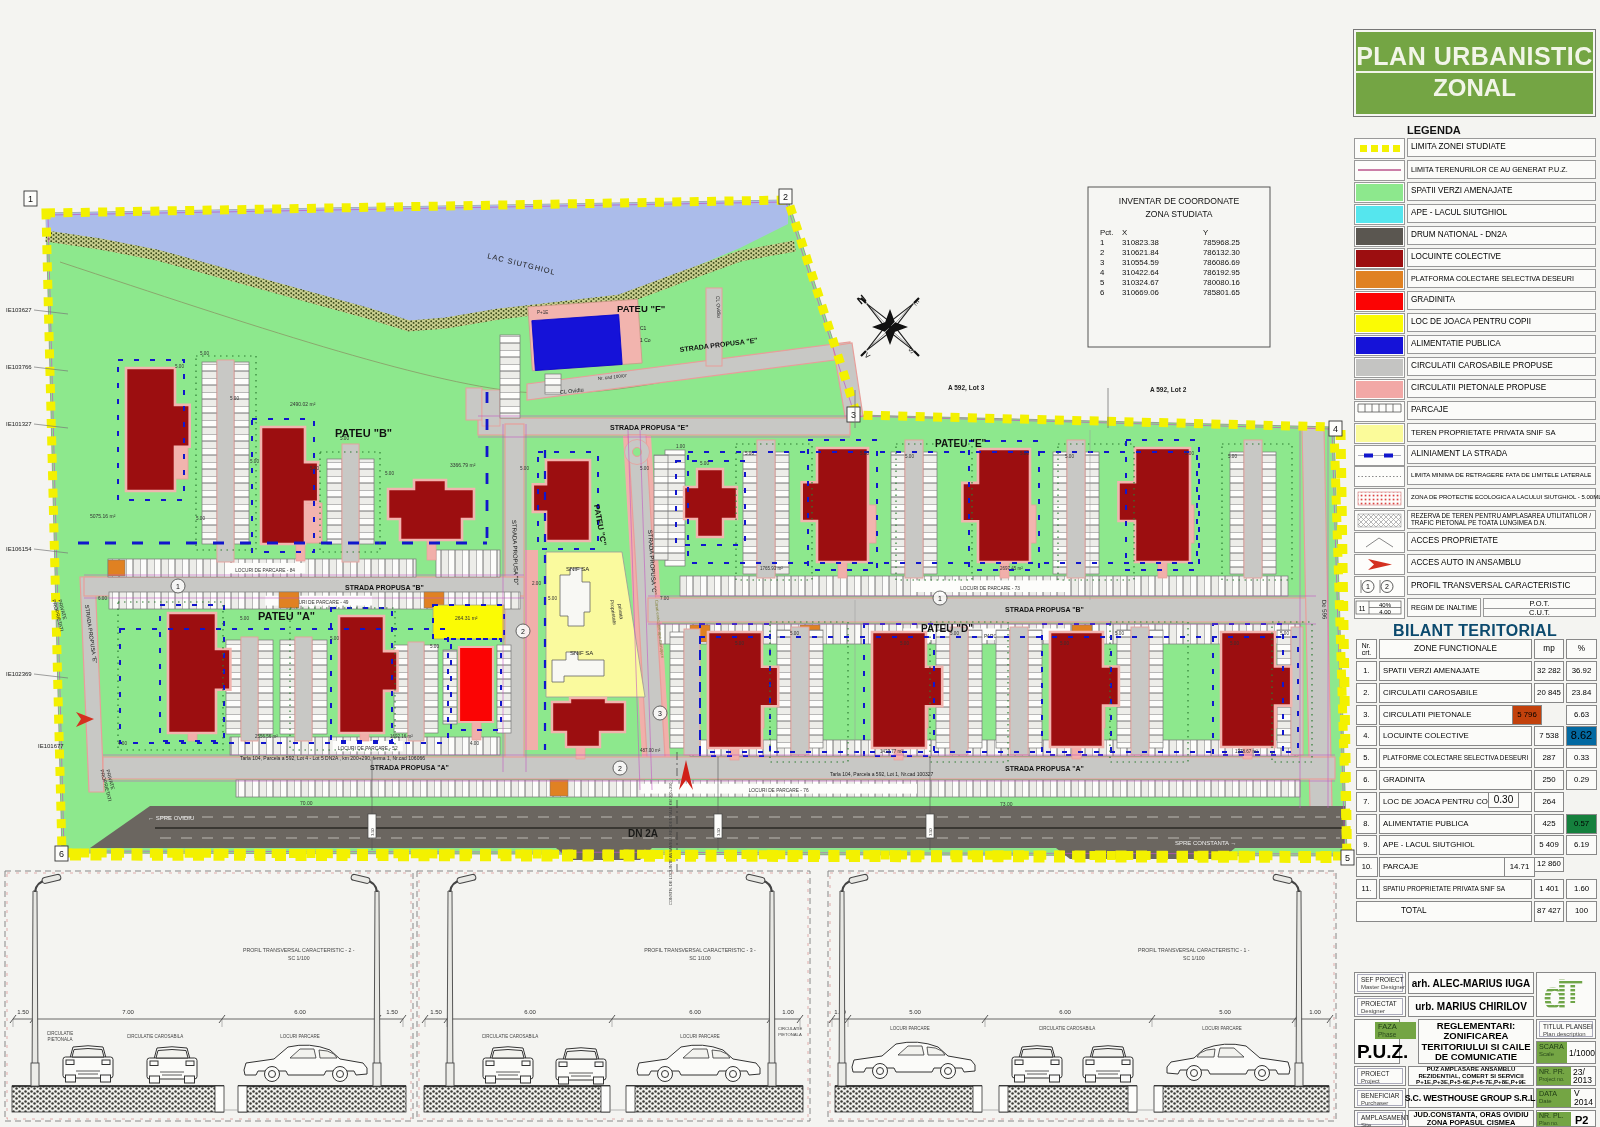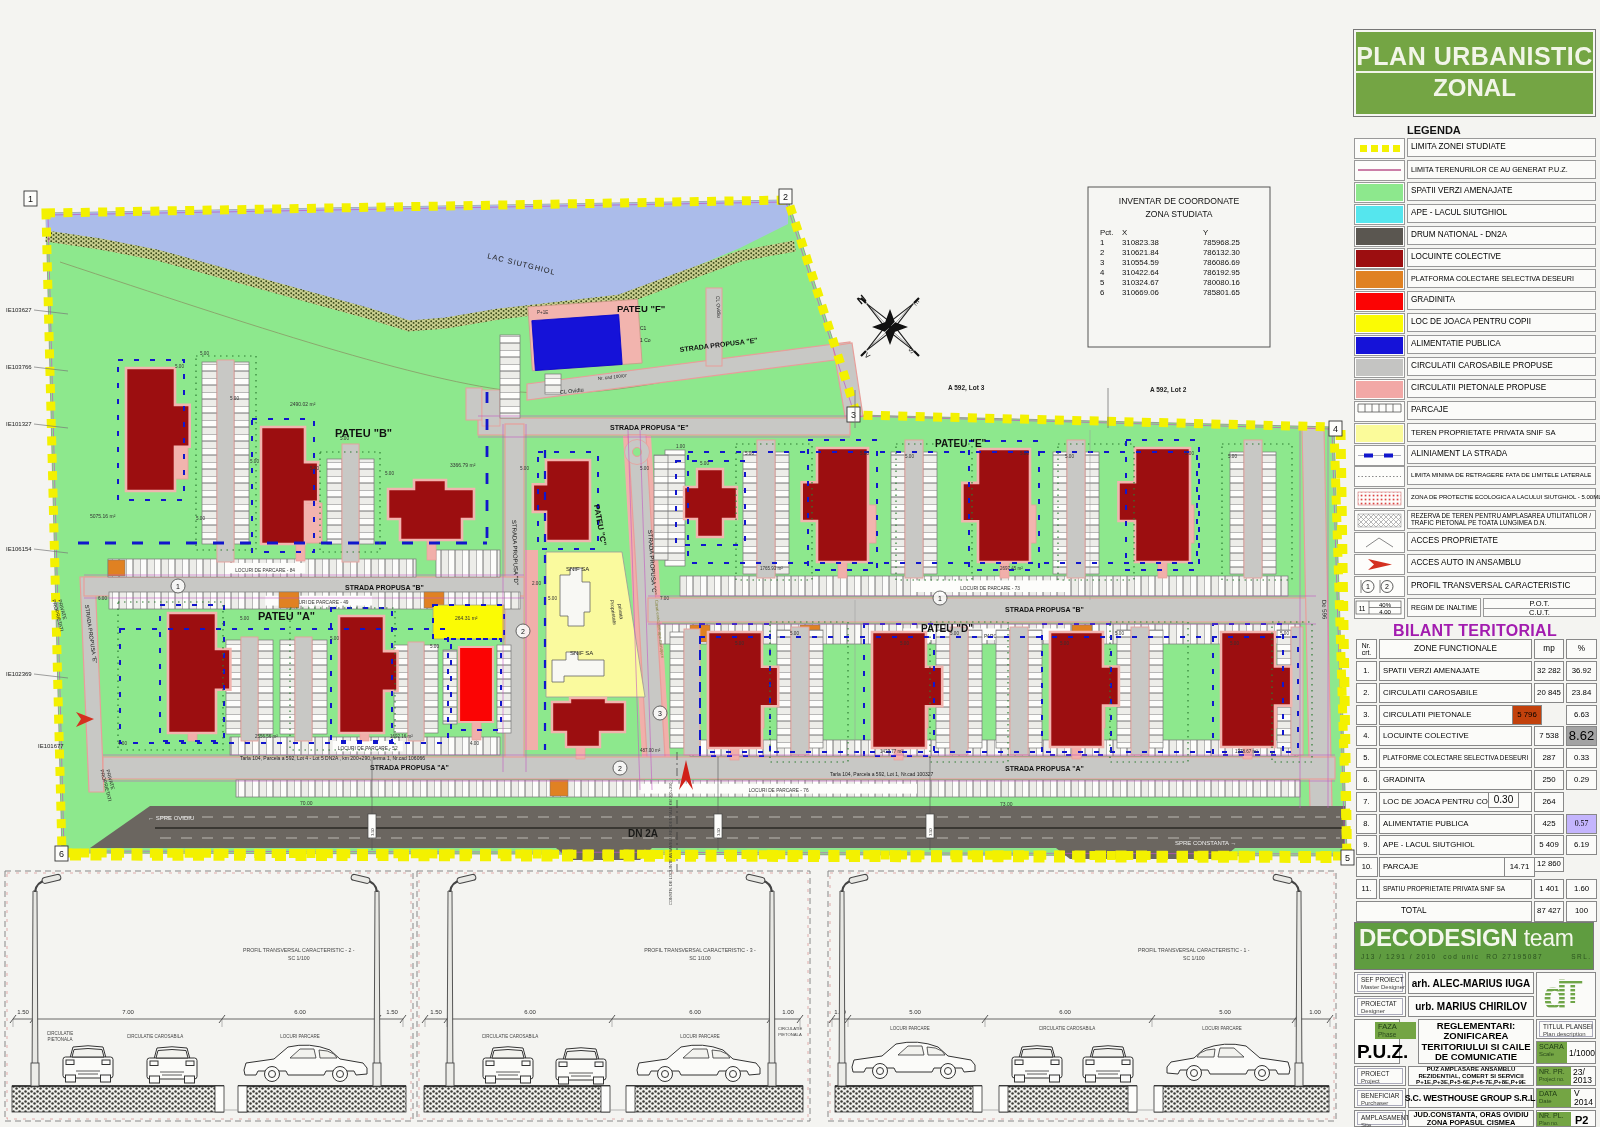--- a/index.html
+++ b/index.html
@@ -734,76 +734,72 @@
         <line x1="14" y1="8.5" x2="46" y2="8.5" stroke="#555" stroke-width="0.7"></line>
         <text x="7" y="11.5" font-size="6.5" text-anchor="middle" font-family="Liberation Sans">11</text>
         <text x="30" y="7.5" font-size="6" text-anchor="middle" font-family="Liberation Sans">40%</text>
         <text x="30" y="14.5" font-size="6" text-anchor="middle" font-family="Liberation Sans">4.00</text>
       </svg></div>
     <div style="position:absolute;left:1407px;top:598px;width:74px;height:19px;border:1px solid #999;background:#FBFBF9;font-family:'Liberation Sans',sans-serif;font-size:6.8px;display:flex;align-items:center;padding-left:3px;box-sizing:border-box;white-space:nowrap;">REGIM DE INALTIME</div>
     <div style="position:absolute;left:1483px;top:598px;width:113px;height:19px;border:1px solid #999;background:#FBFBF9;font-family:'Liberation Sans',sans-serif;font-size:7.5px;text-align:center;box-sizing:border-box;">
       <div style="border-bottom:1px solid #999;line-height:9px;">P.O.T.</div>
       <div style="line-height:8px;">C.U.T.</div>
     </div>
-    <div style="position:absolute;left:1380px;top:622px;width:190px;font-family:'Liberation Sans',sans-serif;font-size:16px;font-weight:bold;color:#a21caf;text-align:center;letter-spacing:0.3px;">BILANT TERITORIAL</div>
+    <div style="position:absolute;left:1380px;top:622px;width:190px;font-family:'Liberation Sans',sans-serif;font-size:16px;font-weight:bold;color:#0c4a6e;text-align:center;letter-spacing:0.3px;">BILANT TERITORIAL</div>
     <div style="position:absolute;left:1356px;top:639px;width:21px;height:20px;border:1px solid #888;background:#FBFBF9;font-family:'Liberation Sans',sans-serif;font-size:6.8px;display:flex;align-items:center;justify-content:center;box-sizing:border-box;line-height:1.05;">Nr.<br>crt.</div>
     <div style="position:absolute;left:1379px;top:639px;width:153px;height:20px;border:1px solid #888;background:#FBFBF9;font-family:'Liberation Sans',sans-serif;font-size:8.2px;display:flex;align-items:center;justify-content:center;box-sizing:border-box;line-height:1.05;">ZONE FUNCTIONALE</div>
     <div style="position:absolute;left:1534px;top:639px;width:30px;height:20px;border:1px solid #888;background:#FBFBF9;font-family:'Liberation Sans',sans-serif;font-size:8.2px;display:flex;align-items:center;justify-content:center;box-sizing:border-box;line-height:1.05;">mp</div>
     <div style="position:absolute;left:1566px;top:639px;width:31px;height:20px;border:1px solid #888;background:#FBFBF9;font-family:'Liberation Sans',sans-serif;font-size:8.2px;display:flex;align-items:center;justify-content:center;box-sizing:border-box;line-height:1.05;">%</div>
     <div style="position:absolute;left:1356px;top:661px;width:21px;height:20px;border:1px solid #888;background:#FBFBF9;font-family:'Liberation Sans',sans-serif;font-size:7.5px;display:flex;align-items:center;justify-content:center;box-sizing:border-box;line-height:1.05;">1.</div>
     <div style="position:absolute;left:1379px;top:661px;width:153px;height:20px;border:1px solid #888;background:#FBFBF9;font-family:'Liberation Sans',sans-serif;font-size:7.8px;display:flex;align-items:center;justify-content:flex-start;box-sizing:border-box;line-height:1.05;padding-left:3px;">SPATII VERZI AMENAJATE</div>
     <div style="position:absolute;left:1534px;top:661px;width:30px;height:20px;border:1px solid #888;background:#FBFBF9;font-family:'Liberation Sans',sans-serif;font-size:7.8px;display:flex;align-items:center;justify-content:center;box-sizing:border-box;line-height:1.05;">32 282</div>
     <div style="position:absolute;left:1566px;top:661px;width:31px;height:20px;border:1px solid #888;background:#FBFBF9;font-family:'Liberation Sans',sans-serif;font-size:7.8px;display:flex;align-items:center;justify-content:center;box-sizing:border-box;line-height:1.05;">36.92</div>
     <div style="position:absolute;left:1356px;top:683px;width:21px;height:20px;border:1px solid #888;background:#FBFBF9;font-family:'Liberation Sans',sans-serif;font-size:7.5px;display:flex;align-items:center;justify-content:center;box-sizing:border-box;line-height:1.05;">2.</div>
     <div style="position:absolute;left:1379px;top:683px;width:153px;height:20px;border:1px solid #888;background:#FBFBF9;font-family:'Liberation Sans',sans-serif;font-size:7.8px;display:flex;align-items:center;justify-content:flex-start;box-sizing:border-box;line-height:1.05;padding-left:3px;">CIRCULATII CAROSABILE</div>
     <div style="position:absolute;left:1534px;top:683px;width:30px;height:20px;border:1px solid #888;background:#FBFBF9;font-family:'Liberation Sans',sans-serif;font-size:7.8px;display:flex;align-items:center;justify-content:center;box-sizing:border-box;line-height:1.05;">20 845</div>
     <div style="position:absolute;left:1566px;top:683px;width:31px;height:20px;border:1px solid #888;background:#FBFBF9;font-family:'Liberation Sans',sans-serif;font-size:7.8px;display:flex;align-items:center;justify-content:center;box-sizing:border-box;line-height:1.05;">23.84</div>
     <div style="position:absolute;left:1356px;top:705px;width:21px;height:20px;border:1px solid #888;background:#FBFBF9;font-family:'Liberation Sans',sans-serif;font-size:7.5px;display:flex;align-items:center;justify-content:center;box-sizing:border-box;line-height:1.05;">3.</div>
     <div style="position:absolute;left:1379px;top:705px;width:153px;height:20px;border:1px solid #888;background:#FBFBF9;font-family:'Liberation Sans',sans-serif;font-size:7.8px;display:flex;align-items:center;justify-content:flex-start;box-sizing:border-box;line-height:1.05;padding-left:3px;">CIRCULATII PIETONALE</div>
     <div style="position:absolute;left:1512px;top:705px;width:30px;height:20px;border:1px solid #888;background:#c2410c;font-family:'Liberation Sans',sans-serif;font-size:7.8px;display:flex;align-items:center;justify-content:center;box-sizing:border-box;line-height:1.05;">5 796</div>
     <div style="position:absolute;left:1566px;top:705px;width:31px;height:20px;border:1px solid #888;background:#FBFBF9;font-family:'Liberation Sans',sans-serif;font-size:7.8px;display:flex;align-items:center;justify-content:center;box-sizing:border-box;line-height:1.05;">6.63</div>
     <div style="position:absolute;left:1356px;top:726px;width:21px;height:20px;border:1px solid #888;background:#FBFBF9;font-family:'Liberation Sans',sans-serif;font-size:7.5px;display:flex;align-items:center;justify-content:center;box-sizing:border-box;line-height:1.05;">4.</div>
     <div style="position:absolute;left:1379px;top:726px;width:153px;height:20px;border:1px solid #888;background:#FBFBF9;font-family:'Liberation Sans',sans-serif;font-size:7.8px;display:flex;align-items:center;justify-content:flex-start;box-sizing:border-box;line-height:1.05;padding-left:3px;">LOCUINTE COLECTIVE</div>
     <div style="position:absolute;left:1534px;top:726px;width:30px;height:20px;border:1px solid #888;background:#FBFBF9;font-family:'Liberation Sans',sans-serif;font-size:7.8px;display:flex;align-items:center;justify-content:center;box-sizing:border-box;line-height:1.05;">7 538</div>
-    <div style="position:absolute;left:1566px;top:726px;width:31px;height:20px;border:1px solid #888;background:#a3a3a3;font-family:'Liberation Sans',sans-serif;font-size:13px;display:flex;align-items:center;justify-content:center;box-sizing:border-box;line-height:1.05;">8.62</div>
+    <div style="position:absolute;left:1566px;top:726px;width:31px;height:20px;border:1px solid #888;background:#0369a1;font-family:'Liberation Sans',sans-serif;font-size:11px;display:flex;align-items:center;justify-content:center;box-sizing:border-box;line-height:1.05;">8.62</div>
     <div style="position:absolute;left:1356px;top:748px;width:21px;height:20px;border:1px solid #888;background:#FBFBF9;font-family:'Liberation Sans',sans-serif;font-size:7.5px;display:flex;align-items:center;justify-content:center;box-sizing:border-box;line-height:1.05;">5.</div>
     <div style="position:absolute;left:1379px;top:748px;width:153px;height:20px;border:1px solid #888;background:#FBFBF9;font-family:'Liberation Sans',sans-serif;font-size:6.4px;display:flex;align-items:center;justify-content:flex-start;box-sizing:border-box;line-height:1.05;padding-left:3px;">PLATFORME COLECTARE SELECTIVA DESEURI</div>
     <div style="position:absolute;left:1534px;top:748px;width:30px;height:20px;border:1px solid #888;background:#FBFBF9;font-family:'Liberation Sans',sans-serif;font-size:7.8px;display:flex;align-items:center;justify-content:center;box-sizing:border-box;line-height:1.05;">287</div>
     <div style="position:absolute;left:1566px;top:748px;width:31px;height:20px;border:1px solid #888;background:#FBFBF9;font-family:'Liberation Sans',sans-serif;font-size:7.8px;display:flex;align-items:center;justify-content:center;box-sizing:border-box;line-height:1.05;">0.33</div>
     <div style="position:absolute;left:1356px;top:770px;width:21px;height:20px;border:1px solid #888;background:#FBFBF9;font-family:'Liberation Sans',sans-serif;font-size:7.5px;display:flex;align-items:center;justify-content:center;box-sizing:border-box;line-height:1.05;">6.</div>
     <div style="position:absolute;left:1379px;top:770px;width:153px;height:20px;border:1px solid #888;background:#FBFBF9;font-family:'Liberation Sans',sans-serif;font-size:7.8px;display:flex;align-items:center;justify-content:flex-start;box-sizing:border-box;line-height:1.05;padding-left:3px;">GRADINITA</div>
     <div style="position:absolute;left:1534px;top:770px;width:30px;height:20px;border:1px solid #888;background:#FBFBF9;font-family:'Liberation Sans',sans-serif;font-size:7.8px;display:flex;align-items:center;justify-content:center;box-sizing:border-box;line-height:1.05;">250</div>
     <div style="position:absolute;left:1566px;top:770px;width:31px;height:20px;border:1px solid #888;background:#FBFBF9;font-family:'Liberation Sans',sans-serif;font-size:7.8px;display:flex;align-items:center;justify-content:center;box-sizing:border-box;line-height:1.05;">0.29</div>
     <div style="position:absolute;left:1356px;top:792px;width:21px;height:20px;border:1px solid #888;background:#FBFBF9;font-family:'Liberation Sans',sans-serif;font-size:7.5px;display:flex;align-items:center;justify-content:center;box-sizing:border-box;line-height:1.05;">7.</div>
     <div style="position:absolute;left:1379px;top:792px;width:153px;height:20px;border:1px solid #888;background:#FBFBF9;font-family:'Liberation Sans',sans-serif;font-size:7.8px;display:flex;align-items:center;justify-content:flex-start;box-sizing:border-box;line-height:1.05;padding-left:3px;">LOC DE JOACA PENTRU COPII</div>
     <div style="position:absolute;left:1534px;top:792px;width:30px;height:20px;border:1px solid #888;background:#FBFBF9;font-family:'Liberation Sans',sans-serif;font-size:7.8px;display:flex;align-items:center;justify-content:center;box-sizing:border-box;line-height:1.05;">264</div>
     <div style="position:absolute;left:1488px;top:792px;width:31px;height:16px;border:1px solid #888;background:#FBFBF9;font-family:'Liberation Sans',sans-serif;font-size:10px;display:flex;align-items:center;justify-content:center;box-sizing:border-box;line-height:1.05;">0.30</div>
     <div style="position:absolute;left:1356px;top:814px;width:21px;height:20px;border:1px solid #888;background:#FBFBF9;font-family:'Liberation Sans',sans-serif;font-size:7.5px;display:flex;align-items:center;justify-content:center;box-sizing:border-box;line-height:1.05;">8.</div>
     <div style="position:absolute;left:1379px;top:814px;width:153px;height:20px;border:1px solid #888;background:#FBFBF9;font-family:'Liberation Sans',sans-serif;font-size:7.8px;display:flex;align-items:center;justify-content:flex-start;box-sizing:border-box;line-height:1.05;padding-left:3px;">ALIMENTATIE PUBLICA</div>
     <div style="position:absolute;left:1534px;top:814px;width:30px;height:20px;border:1px solid #888;background:#FBFBF9;font-family:'Liberation Sans',sans-serif;font-size:7.8px;display:flex;align-items:center;justify-content:center;box-sizing:border-box;line-height:1.05;">425</div>
-    <div style="position:absolute;left:1566px;top:814px;width:31px;height:20px;border:1px solid #888;background:#c4b5fd;font-family:Liberation Serif, serif;font-size:7.8px;display:flex;align-items:center;justify-content:center;box-sizing:border-box;line-height:1.05;">0.57</div>
+    <div style="position:absolute;left:1566px;top:814px;width:31px;height:20px;border:1px solid #888;background:#15803d;font-family:Liberation Sans, sans-serif;font-size:7.8px;display:flex;align-items:center;justify-content:center;box-sizing:border-box;line-height:1.05;">0.57</div>
     <div style="position:absolute;left:1356px;top:835px;width:21px;height:20px;border:1px solid #888;background:#FBFBF9;font-family:'Liberation Sans',sans-serif;font-size:7.5px;display:flex;align-items:center;justify-content:center;box-sizing:border-box;line-height:1.05;">9.</div>
     <div style="position:absolute;left:1379px;top:835px;width:153px;height:20px;border:1px solid #888;background:#FBFBF9;font-family:'Liberation Sans',sans-serif;font-size:7.8px;display:flex;align-items:center;justify-content:flex-start;box-sizing:border-box;line-height:1.05;padding-left:3px;">APE - LACUL SIUTGHIOL</div>
     <div style="position:absolute;left:1534px;top:835px;width:30px;height:20px;border:1px solid #888;background:#FBFBF9;font-family:'Liberation Sans',sans-serif;font-size:7.8px;display:flex;align-items:center;justify-content:center;box-sizing:border-box;line-height:1.05;">5 409</div>
     <div style="position:absolute;left:1566px;top:835px;width:31px;height:20px;border:1px solid #888;background:#FBFBF9;font-family:'Liberation Sans',sans-serif;font-size:7.8px;display:flex;align-items:center;justify-content:center;box-sizing:border-box;line-height:1.05;">6.19</div>
     <div style="position:absolute;left:1356px;top:857px;width:22px;height:20px;border:1px solid #888;background:#FBFBF9;font-family:'Liberation Sans',sans-serif;font-size:7.5px;display:flex;align-items:center;justify-content:center;box-sizing:border-box;line-height:1.05;">10.</div>
     <div style="position:absolute;left:1379px;top:857px;width:153px;height:20px;border:1px solid #888;background:#FBFBF9;font-family:'Liberation Sans',sans-serif;font-size:7.8px;display:flex;align-items:center;justify-content:flex-start;box-sizing:border-box;line-height:1.05;padding-left:3px;">PARCAJE</div>
     <div style="position:absolute;left:1534px;top:857px;width:30px;height:15px;border:1px solid #888;background:#FBFBF9;font-family:'Liberation Sans',sans-serif;font-size:7.8px;display:flex;align-items:center;justify-content:center;box-sizing:border-box;line-height:1.05;">12 860</div>
     <div style="position:absolute;left:1504px;top:857px;width:31px;height:20px;border:1px solid #888;background:#FBFBF9;font-family:'Liberation Sans',sans-serif;font-size:7.8px;display:flex;align-items:center;justify-content:center;box-sizing:border-box;line-height:1.05;">14.71</div>
     <div style="position:absolute;left:1356px;top:879px;width:21px;height:20px;border:1px solid #888;background:#FBFBF9;font-family:'Liberation Sans',sans-serif;font-size:7.5px;display:flex;align-items:center;justify-content:center;box-sizing:border-box;line-height:1.05;">11.</div>
     <div style="position:absolute;left:1379px;top:879px;width:153px;height:20px;border:1px solid #888;background:#FBFBF9;font-family:'Liberation Sans',sans-serif;font-size:6.4px;display:flex;align-items:center;justify-content:flex-start;box-sizing:border-box;line-height:1.05;padding-left:3px;">SPATIU PROPRIETATE PRIVATA SNIF SA</div>
     <div style="position:absolute;left:1534px;top:879px;width:30px;height:20px;border:1px solid #888;background:#FBFBF9;font-family:'Liberation Sans',sans-serif;font-size:7.8px;display:flex;align-items:center;justify-content:center;box-sizing:border-box;line-height:1.05;">1 401</div>
     <div style="position:absolute;left:1566px;top:879px;width:31px;height:20px;border:1px solid #888;background:#FBFBF9;font-family:'Liberation Sans',sans-serif;font-size:7.8px;display:flex;align-items:center;justify-content:center;box-sizing:border-box;line-height:1.05;">1.60</div>
     <div style="position:absolute;left:1356px;top:901px;width:176px;height:21px;border:1px solid #888;background:#FBFBF9;font-family:'Liberation Sans',sans-serif;font-size:8.2px;display:flex;align-items:center;justify-content:flex-start;box-sizing:border-box;line-height:1.05;padding-left:44px;">TOTAL</div>
     <div style="position:absolute;left:1534px;top:901px;width:30px;height:21px;border:1px solid #888;background:#FBFBF9;font-family:'Liberation Sans',sans-serif;font-size:7.8px;display:flex;align-items:center;justify-content:center;box-sizing:border-box;line-height:1.05;">87 427</div>
     <div style="position:absolute;left:1566px;top:901px;width:31px;height:21px;border:1px solid #888;background:#FBFBF9;font-family:'Liberation Sans',sans-serif;font-size:7.8px;display:flex;align-items:center;justify-content:center;box-sizing:border-box;line-height:1.05;">100</div>
-    <div style="position:absolute;left:1354px;top:922px;width:240px;height:48px;border:1px solid #777;background:#5F9C40;box-sizing:border-box;overflow:hidden;">
-      <div style="font-family:'Liberation Sans',sans-serif;color:#F4F7EC;font-weight:bold;font-size:24px;line-height:29px;margin-left:4px;white-space:nowrap;letter-spacing:-0.3px;">DECODESIGN <span style="font-weight:normal;font-size:23px;">team</span></div>
-      <div style="font-family:'Liberation Sans',sans-serif;color:#2A511F;font-size:6.5px;margin-left:6px;letter-spacing:1.5px;">J13 / 1291 / 2010&nbsp;&nbsp;cod unic&nbsp;&nbsp;RO 27195087<span style="margin-left:28px;">SRL.</span></div>
-    </div>
     <div style="position:absolute;left:1354px;top:972px;width:52px;height:22px;border:1px solid #888;background:#FBFBF9;box-sizing:border-box;">
       <div style="margin:1px 2px;border:1px solid #AAB;height:16px;padding-left:3px;font-family:'Liberation Sans',sans-serif;">
         <div style="font-size:6.4px;color:#222;line-height:7.5px;margin-top:1px;white-space:nowrap;">SEF PROIECT</div>
         <div style="font-size:6px;color:#444;line-height:7px;white-space:nowrap;">Master Designer</div>
       </div>
     </div>
     <div style="position:absolute;left:1408px;top:972px;width:126px;height:22px;border:1px solid #888;background:#FBFBF9;font-family:'Liberation Sans',sans-serif;font-size:10px;font-weight:bold;display:flex;align-items:center;justify-content:center;box-sizing:border-box;white-space:nowrap;">arh. ALEC-MARIUS IUGA</div>
     <div style="position:absolute;left:1354px;top:996px;width:52px;height:21px;border:1px solid #888;background:#FBFBF9;box-sizing:border-box;">
       <div style="margin:1px 2px;border:1px solid #AAB;height:15px;padding-left:3px;font-family:'Liberation Sans',sans-serif;">
         <div style="font-size:6.4px;color:#222;line-height:7.5px;margin-top:1px;white-space:nowrap;">PROIECTAT</div>

